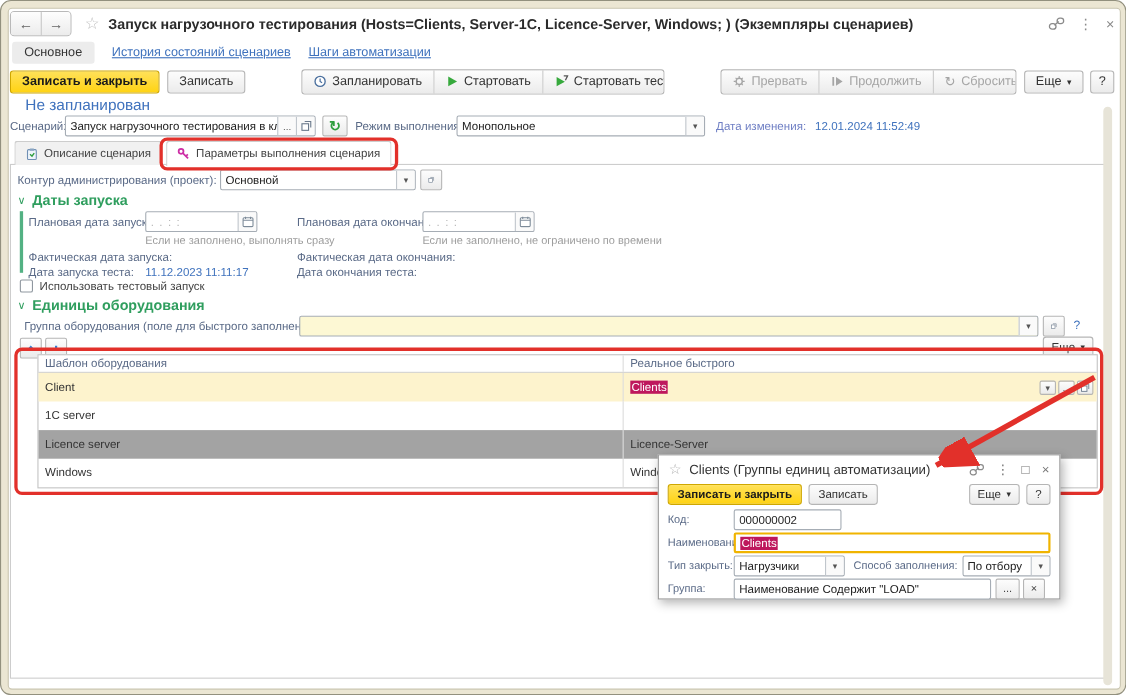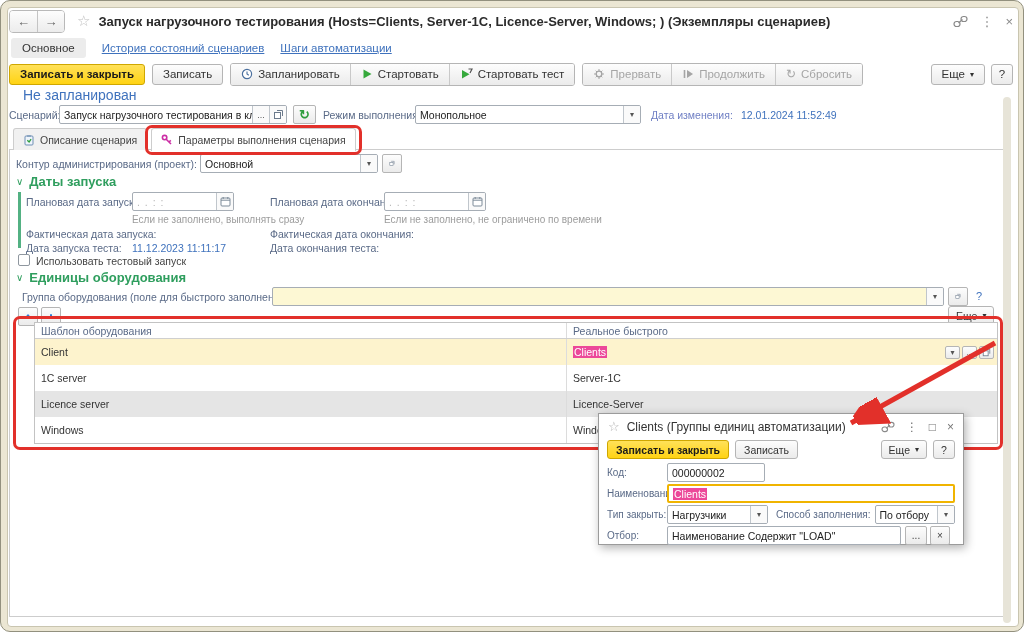--- a/index.html
+++ b/index.html
@@ -24,21 +24,21 @@
   
   .navtabs { position:absolute; left:10px; top:36px; height:22px; display:flex; align-items:center; gap:16px; font-size:11.5px; }
   .navtab-active { background:#ececec; color:#333; padding:4px 11px; border-radius:3px; }
   .navlink { color:#3f72bd; text-decoration:underline; cursor:pointer; }
 
   
   .toolbar { position:absolute; left:8px; top:62px; right:10px; height:22px; display:flex; align-items:center; gap:7px; }
   .btn { height:21px; display:inline-flex; align-items:center; gap:5px; padding:0 10px; font-size:11.5px; color:#333;
          background:linear-gradient(#fdfdfd,#ebebeb); border:1px solid #b5b5b5; border-radius:3px; cursor:pointer; white-space:nowrap; }
   .btn.primary { background:linear-gradient(#ffe159,#ffd313); border-color:#cfa700; font-weight:bold; color:#1a1a1a; }
-  .btn-group { display:flex; border:1px solid #b5b5b5; border-radius:3px; overflow:hidden; }
+  .btn-group { display:flex; border:1px solid #b5b5b5; border-radius:3px; overflow:hidden;margin-left:44px; }
   .btn-group .btn { border:none; border-radius:0; }
   .btn-group .btn + .btn { border-left:1px solid #c9c9c9; }
   .btn.disabled { color:#a5a5a5; cursor:default; }
   .tb-right { margin-left:auto; display:flex; gap:6px; }
   .qbtn { width:22px; justify-content:center; padding:0; }
 
   .status { position:absolute; left:22px; top:86px; font-size:14px; color:#3f72bd; }
 
   
   .lbl { font-size:10.5px; color:#5a6a87; white-space:nowrap; }
@@ -49,21 +49,21 @@
   .dd { width:17px; align-self:stretch; display:flex; align-items:center; justify-content:center;
         border-left:1px solid #c0c6cc; color:#555; font-size:8px; background:#fafafa; cursor:pointer; }
   .inbtn { align-self:stretch; display:flex; align-items:center; justify-content:center; width:17px;
            border-left:1px solid #c0c6cc; background:#fafafa; font-size:9px; color:#555; cursor:pointer; }
   .sqbtn { height:19px; width:20px; display:inline-flex; align-items:center; justify-content:center;
            background:linear-gradient(#fdfdfd,#ebebeb); border:1px solid #b5b5b5; border-radius:2px; cursor:pointer; font-size:10px; color:#444; }
   .cream { background:#fdf8d4; }
   .blue-val { color:#3f72bd; }
   .hint { font-size:10px; color:#9c9c9c; white-space:nowrap; }
   .help-link { color:#3f72bd; font-size:11px; cursor:pointer; }
-  .sel-text { background:#ec4899; color:#fff; padding:0 1px; }
+  .sel-text { background:#be185d; color:#fff; padding:0 1px; }
 
   
   .scen-row { position:absolute; left:0; top:104px; right:0; height:20px; }
 
   
   .subtabs { position:absolute; left:12px; top:127px; height:22px; display:flex; gap:4px; z-index:5; }
   .stab { display:inline-flex; align-items:center; gap:5px; padding:0 9px; font-size:10.5px; color:#444;
           border:1px solid #cdcdcd; border-bottom:none; border-radius:3px 3px 0 0; height:22px; cursor:pointer; background:#f1f1f1; }
   .stab.active { background:#fff; height:23px; position:relative; }
   .panel { position:absolute; left:8px; top:148px; width:998px; height:468px; border:1px solid #cdcdcd; background:#fff; }
@@ -72,21 +72,21 @@
   .grp-line { position:absolute; width:3px; background:#53b183; }
   .cbx { width:12px; height:12px; border:1px solid #8f979f; border-radius:2px; background:#fff; display:inline-block; cursor:pointer; }
 
   
   .tblwrap { position:absolute; left:8px; top:172px; width:980px;padding-left:16px; }
   .tbl { border:1px solid #c3c3c3; background:#fff; }
   .tr { display:flex; height:26px; align-items:center; font-size:10.5px; color:#333; }
   .tr .c1 { width:532px; padding-left:6px; border-right:1px solid #dcdcdc; align-self:stretch; display:flex; align-items:center; }
   .tr .c2 { flex:1; padding-left:6px; display:flex; align-items:center; }
   .tbl-h { height:16px; border-bottom:1px solid #cfcfcf; color:#5a6a87; }
-  .tr.alt { background:#e5e5e5;justify-content:space-between; }
+  .tr.alt { background:#a3a3a3;justify-content:space-between; }
   .tr.sel { background:#fdf3cd; }
   .cellbtn { height:13px; width:15px; display:inline-flex; align-items:center; justify-content:center;
              border:1px solid #b5b5b5; background:linear-gradient(#fdfdfd,#ebebeb); border-radius:2px; font-size:8px; color:#555; margin-left:2px; cursor:pointer; }
 
   
   .red-box { position:absolute; border:3px solid #e2302a; border-radius:7px; pointer-events:none; z-index:30; }
   .annot-arrow { position:absolute; left:0; top:0; pointer-events:none; z-index:60; }
 
   
   .popup { position:absolute; left:597px; top:412px; width:366px; height:132px; background:#fff;
@@ -345,21 +345,20 @@
                 <svg width="9" height="9" viewBox="0 0 11 11">
                     <rect x="1.5" y="3.5" width="6" height="6" fill="#fff" stroke="#6b7a8c"></rect>
                     <path d="M4 1.5h5.5V7" fill="none" stroke="#6b7a8c"></path>
                   </svg>
               </span>
             </span>
           </span>
         </div>
         <div class="tr">
           <span class="c1">1C server</span>
-          <span class="c2">Server-1C</span>
         </div>
         <div class="tr alt">
           <span class="c1">Licence server</span>
           <span class="c2">Licence-Server</span>
         </div>
         <div class="tr">
           <span class="c1">Windows</span>
           <span class="c2">Windows</span>
         </div>
       </div>
@@ -419,21 +418,21 @@
         <span class="txt">Нагрузчики</span>
         <span class="dd">▾</span>
       </div>
       <span class="lbl" style="width:auto;margin-left:8px">Способ заполнения:</span>
       <div class="fld" style="width:86px;margin-left:4px">
         <span class="txt">По отбору</span>
         <span class="dd">▾</span>
       </div>
     </div>
     <div class="prow">
-      <span class="lbl">Отбор:</span>
+      <span class="lbl">Группа:</span>
       <div class="fld" style="width:234px">
         <span class="txt">Наименование Содержит "LOAD"</span>
       </div>
       <button class="sqbtn" style="margin-left:4px;height:19px;width:22px">
           <span>...</span>
         </button>
       <button class="sqbtn" style="margin-left:3px;height:19px;width:20px">
           <span>×</span>
         </button>
     </div>

